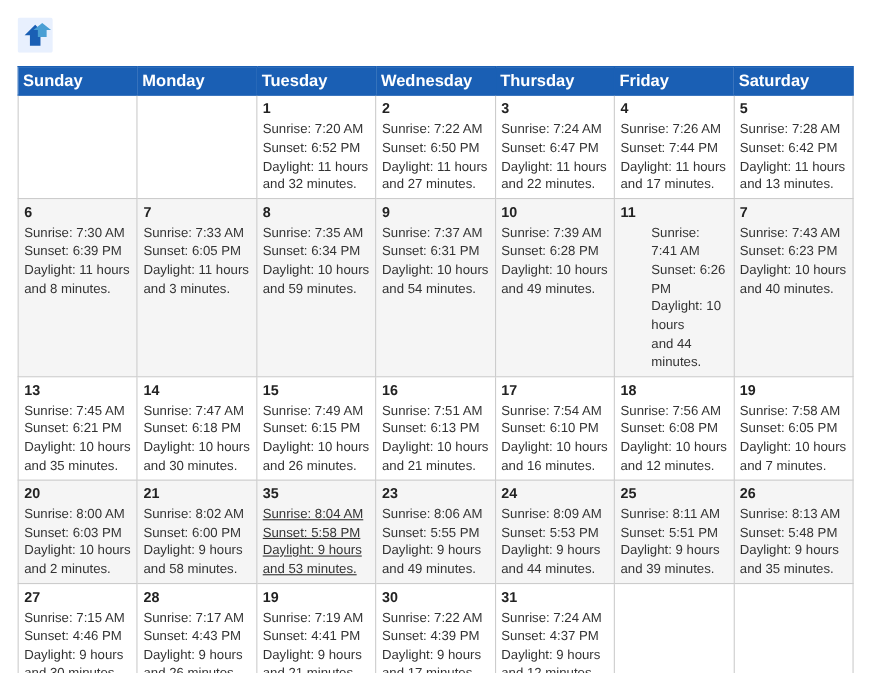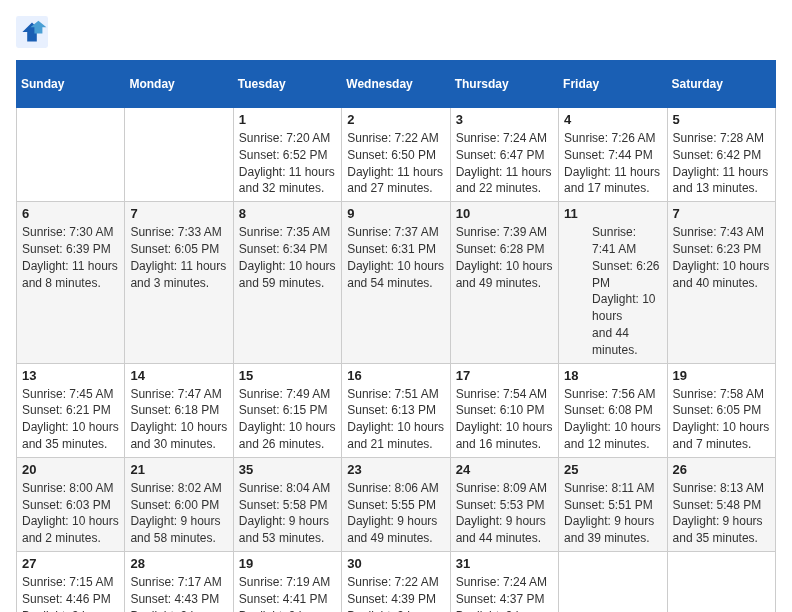--- a/index.html
+++ b/index.html
@@ -54,23 +54,23 @@
       color: #555;
     }
     .calendar {
       width: 100%;
       border-collapse: collapse;
       font-size: 11px;
     }
     .calendar th {
       background: #1a5fb4;
       color: #fff;
-      padding: 16px 4px;
+      padding: 4px 4px;
       text-align: left;
-      font-size: 12px;
+      font-size: 15px;
       font-weight: bold;
       border: 1px solid #1a5fb4;
     }
     .calendar td {
       border: 1px solid #ccc;
       vertical-align: top;
       padding: 4px 5px;
       min-height: 80px;
       width: calc(100% / 7);
     }
@@ -281,21 +281,21 @@
         </td>
         <td>
           <span class="day-number">21</span>
           <div class="day-detail" style="white-space: pre-line;">Sunrise: 8:02 AM
 Sunset: 6:00 PM
 Daylight: 9 hours
 and 58 minutes.</div>
         </td>
         <td>
           <span class="day-number">35</span>
-          <div class="day-detail" style="white-space: pre-line;">Sunrise: 8:04 AM
+          <div class="day-detail" style="white-space: pre-line; text-decoration: underline;">Sunrise: 8:04 AM
 Sunset: 5:58 PM
 Daylight: 9 hours
 and 53 minutes.</div>
         </td>
         <td>
           <span class="day-number">23</span>
           <div class="day-detail" style="white-space: pre-line;">Sunrise: 8:06 AM
 Sunset: 5:55 PM
 Daylight: 9 hours
 and 49 minutes.</div>

